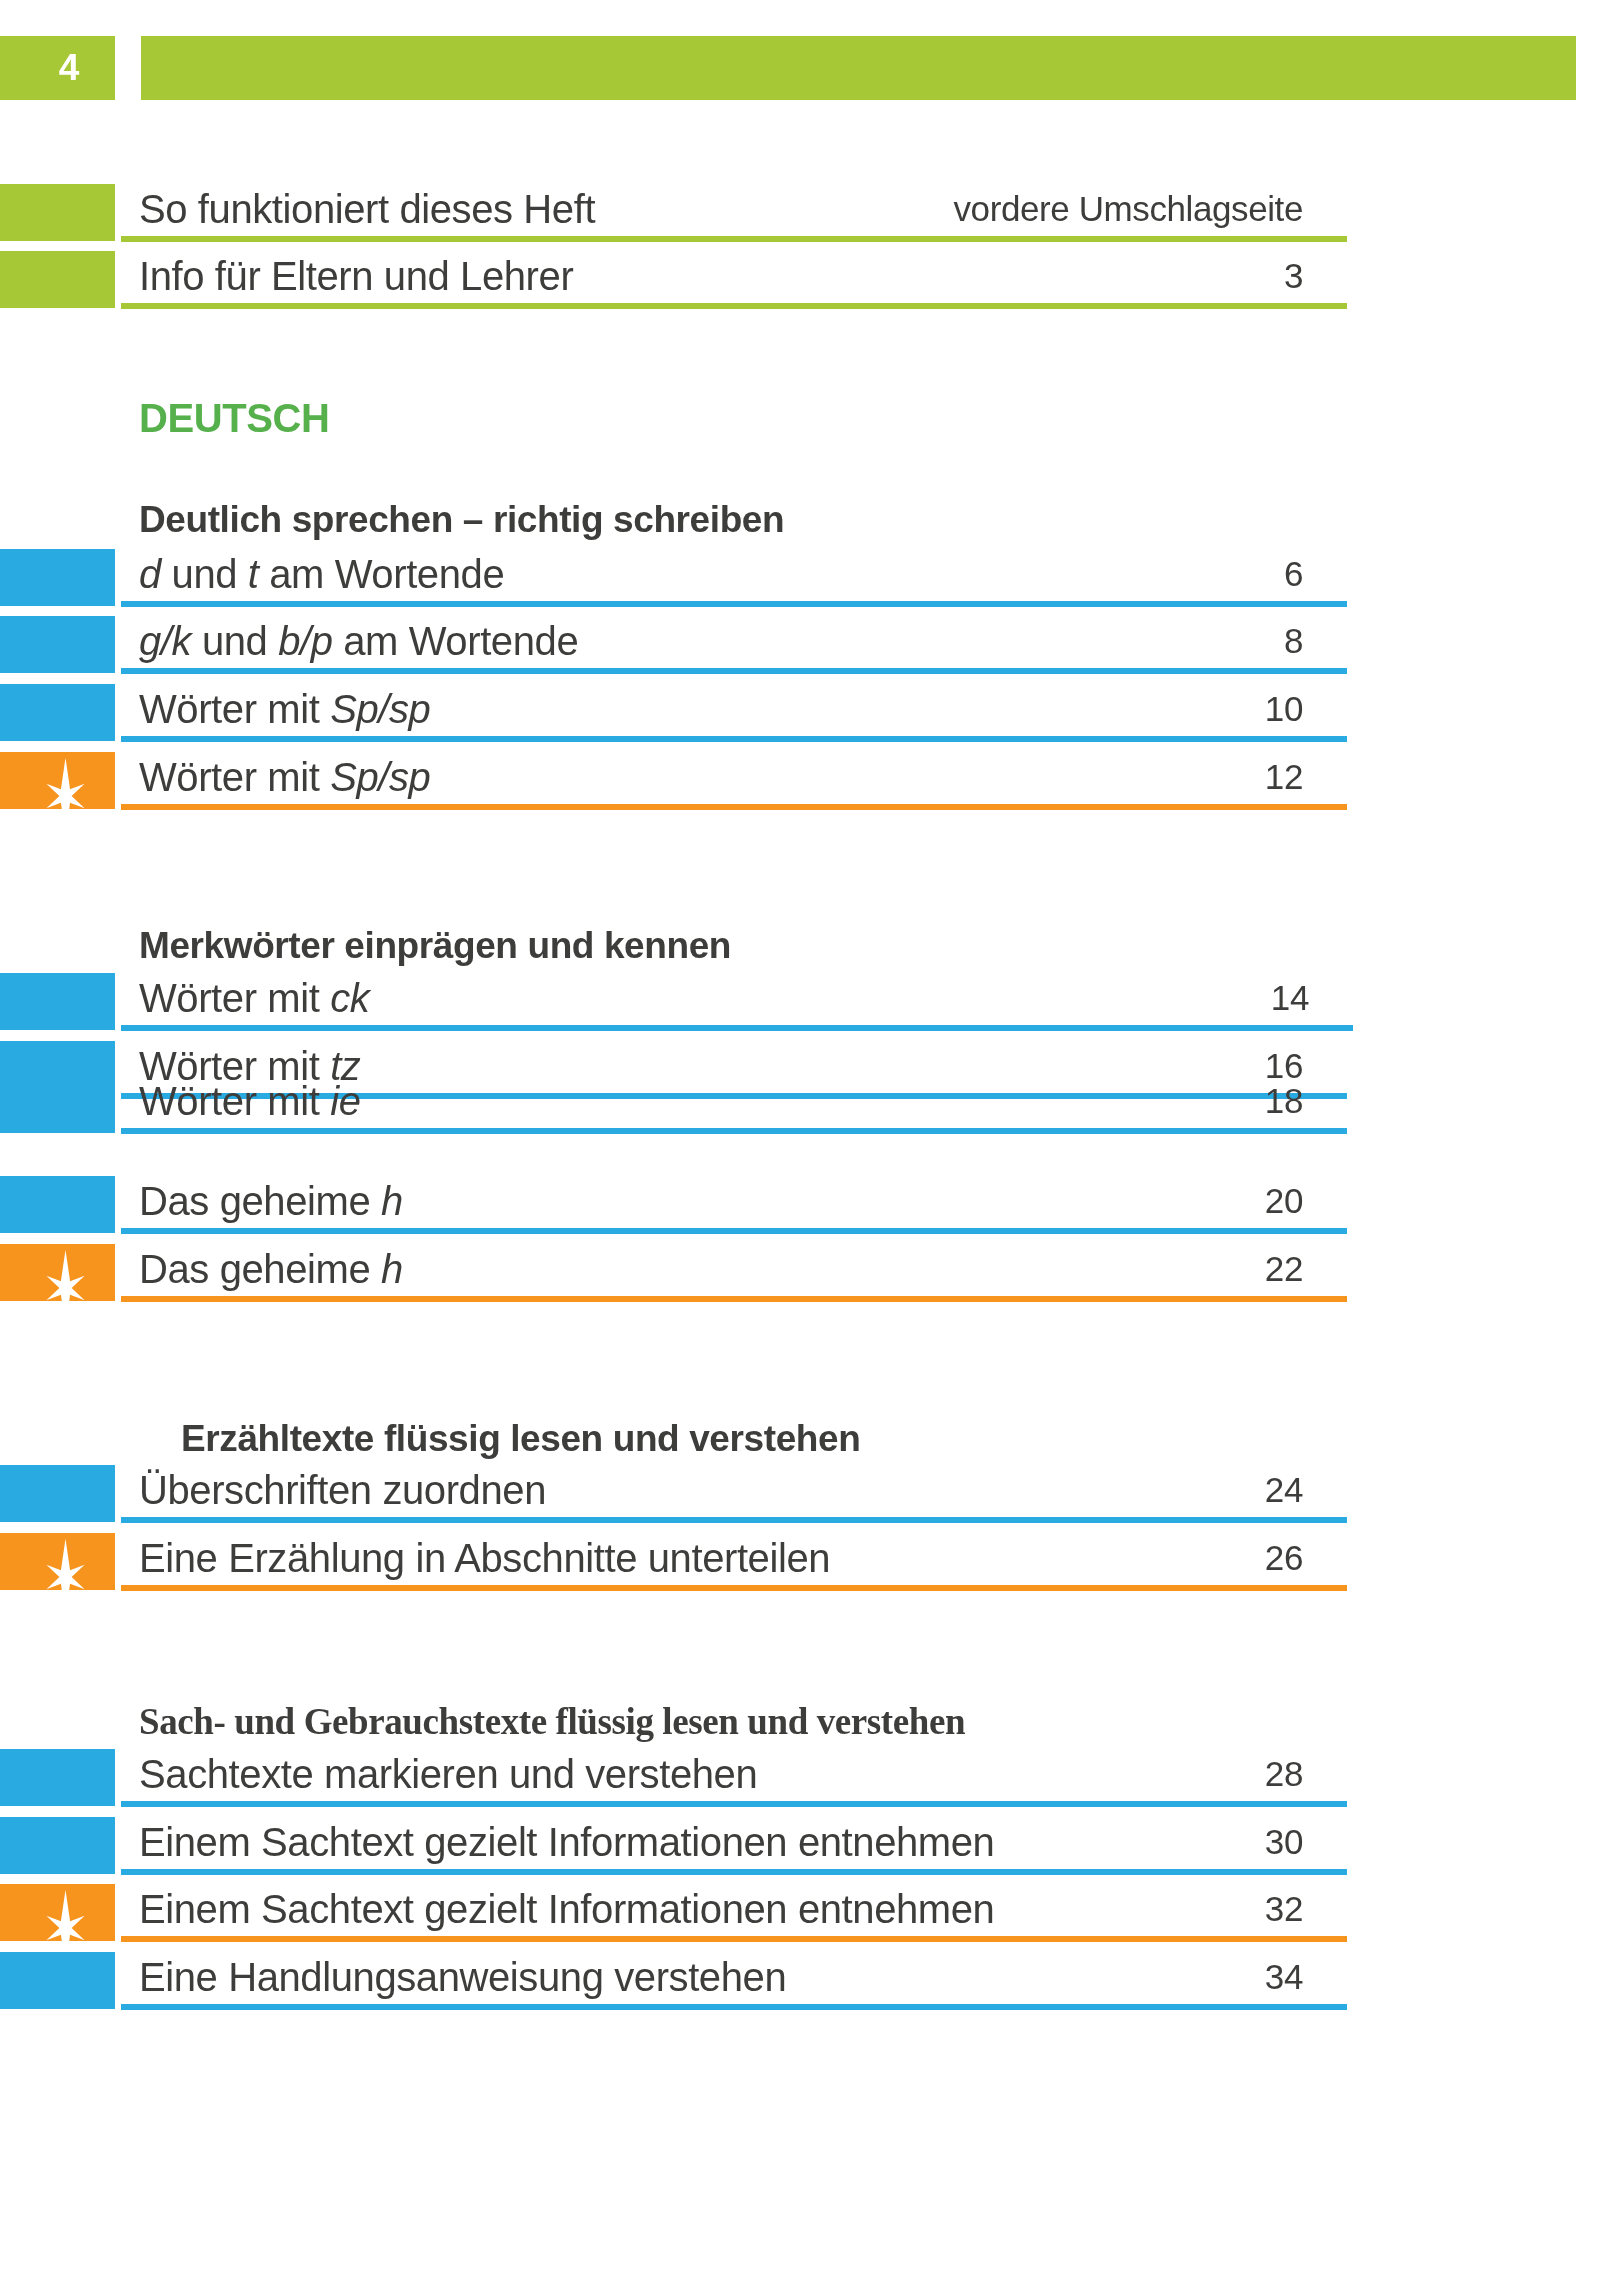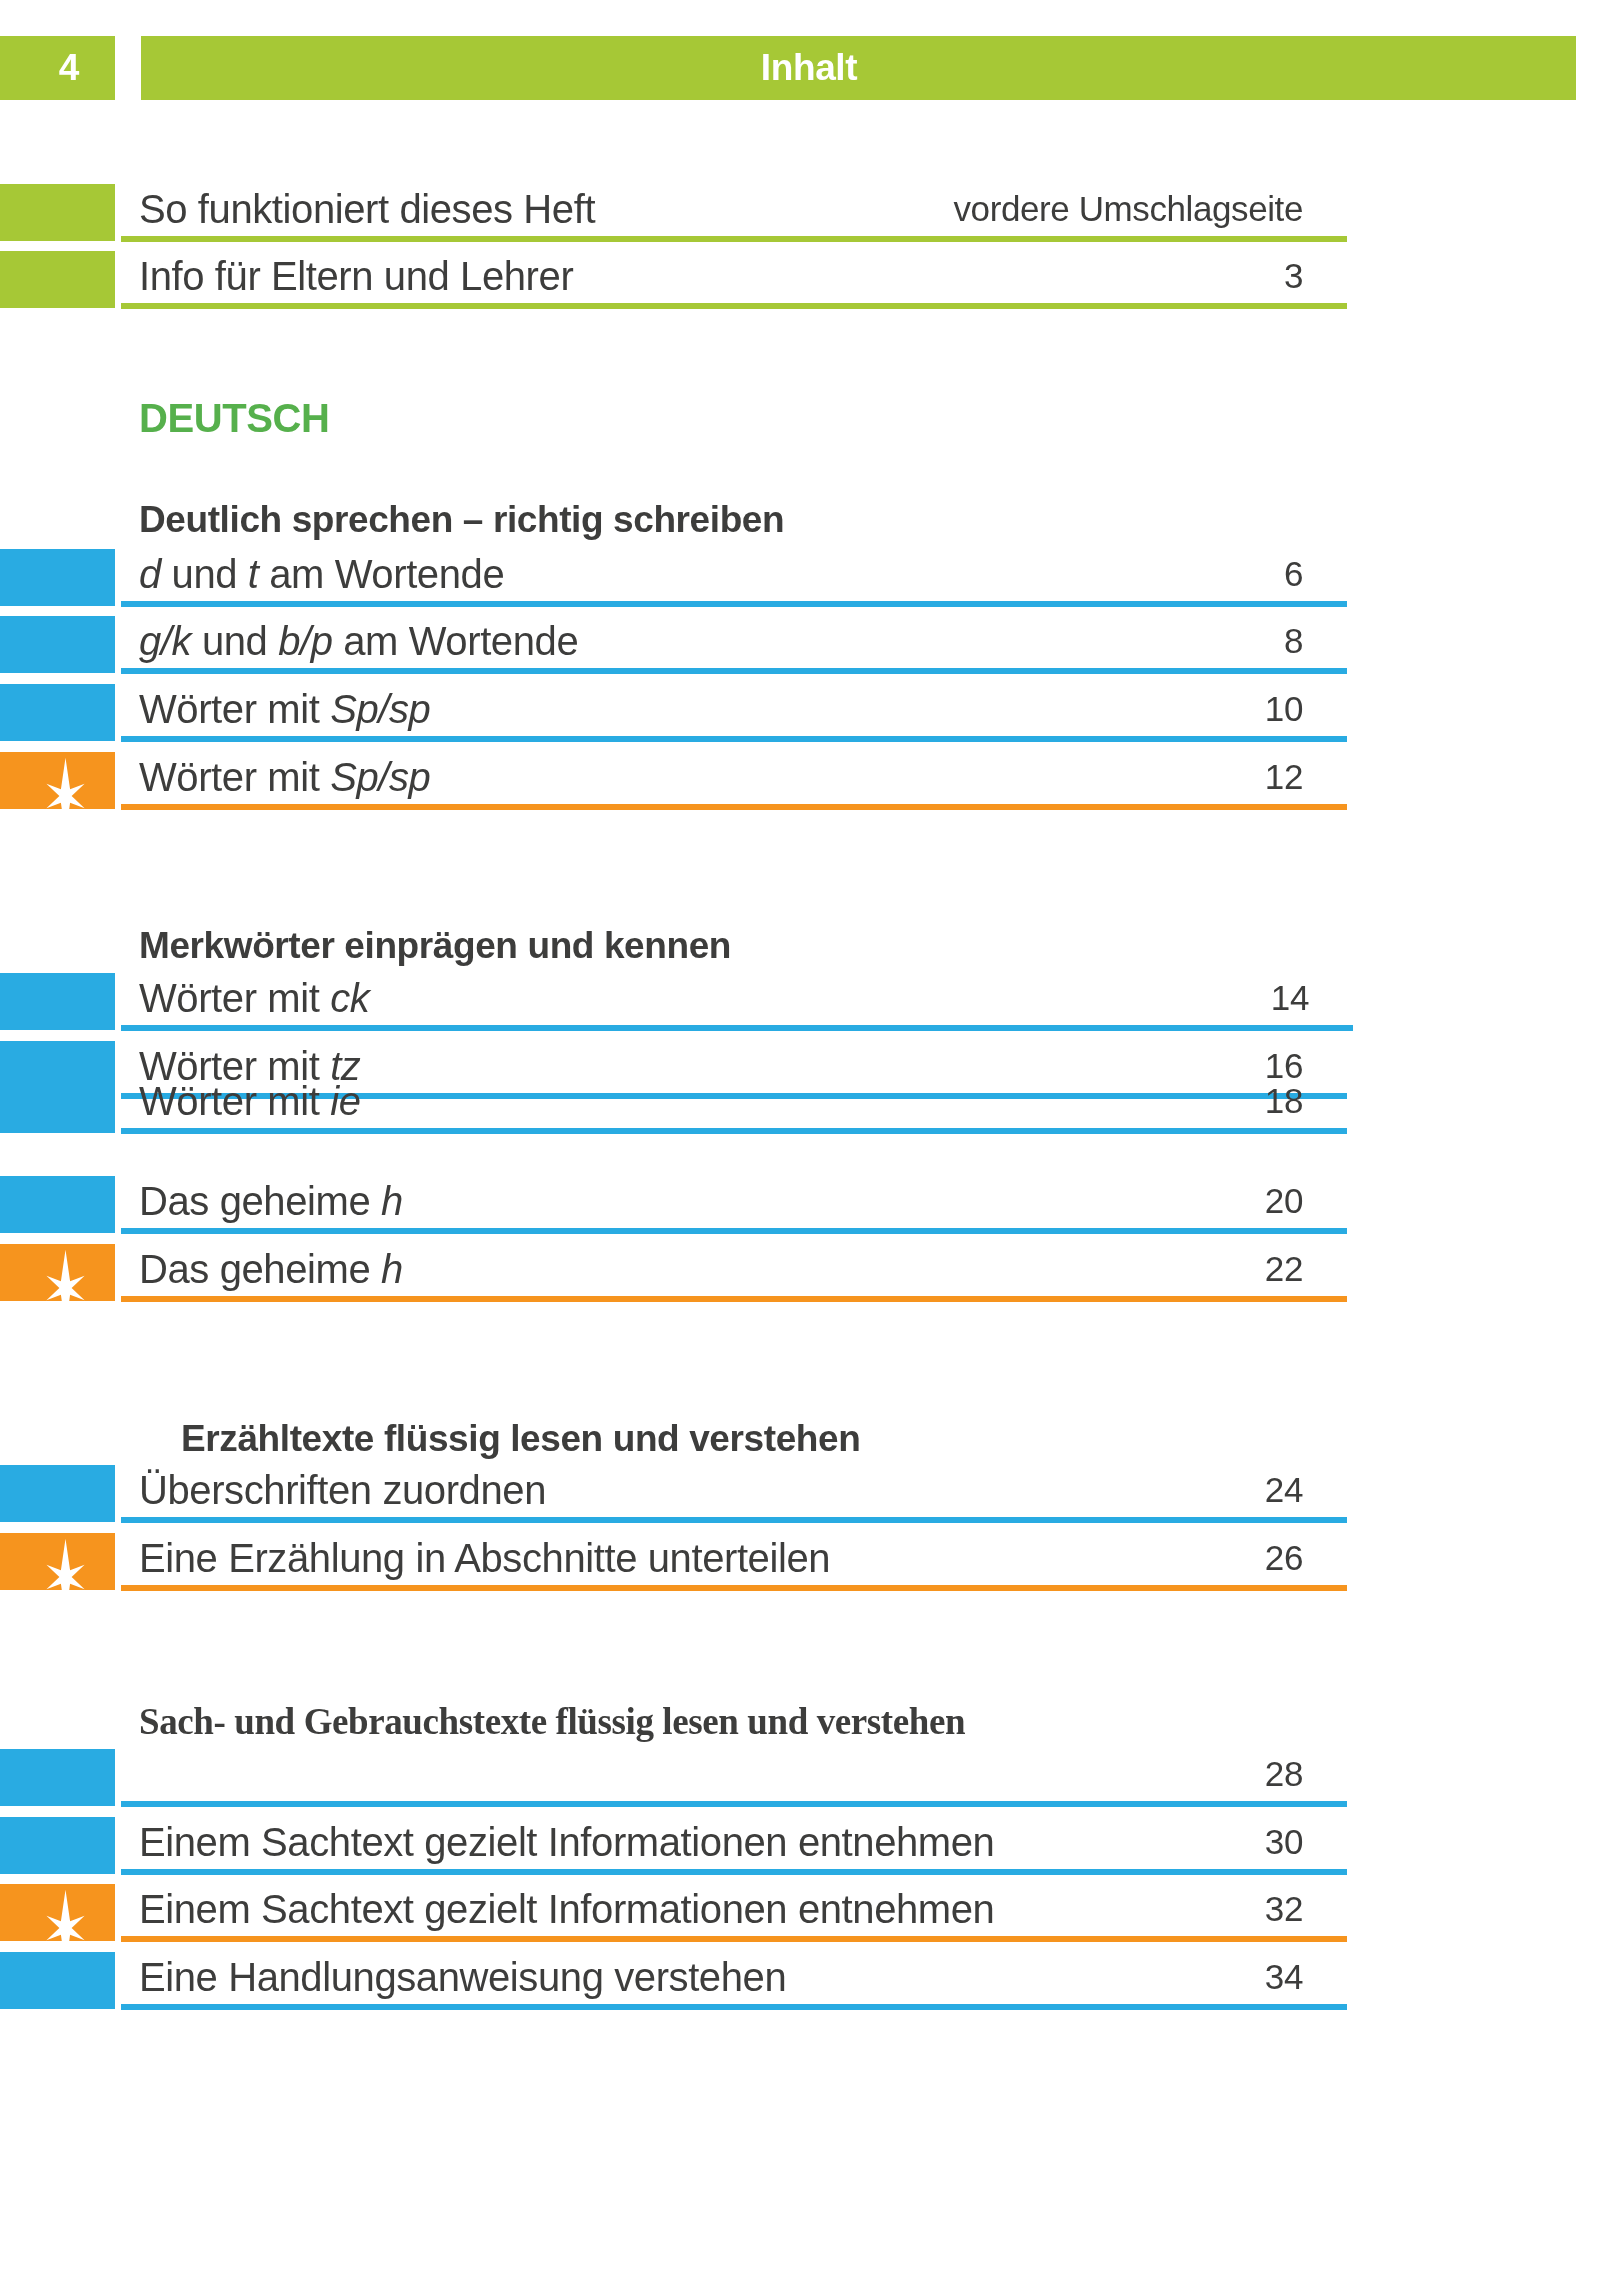--- a/index.html
+++ b/index.html
@@ -71,21 +71,20 @@
   }
 </style>
 </head>
 <body>
 
 <div class="page">
   <div class="pagenum-block">
     <span>4</span>
   </div>
   <div class="header-bar"></div>
-  <div class="header-title">Inhalt</div>
 
   <div class="subject-heading">DEUTSCH</div>
 
   <div id="rows-root">
       <div class="row green" style="top: 184px;">
         <div class="tab"></div>
         <div class="rule"></div>
         <div class="label"><span>So funktioniert dieses Heft</span></div>
         <div class="num">vordere Umschlagseite</div>
       </div>
@@ -173,20 +172,21 @@
           </svg>
         </div>
         <div class="rule"></div>
         <div class="label"><span>Eine Erzählung in Abschnitte unterteilen</span></div>
         <div class="num">26</div>
       </div>
       <div class="sec-heading" style="top: 1698px; font-family: Liberation Serif, serif;">Sach- und Gebrauchstexte flüssig lesen und verstehen</div>
       <div class="row blue" style="top: 1749px;">
         <div class="tab"></div>
         <div class="rule"></div>
+        <div class="label"><span>Sachtexte markieren und verstehen</span></div>
         <div class="num">28</div>
       </div>
       <div class="row blue" style="top: 1817px;">
         <div class="tab"></div>
         <div class="rule"></div>
         <div class="label"><span>Einem Sachtext gezielt Informationen entnehmen</span></div>
         <div class="num">30</div>
       </div>
       <div class="row star" style="top: 1884px;">
         <div class="tab">

